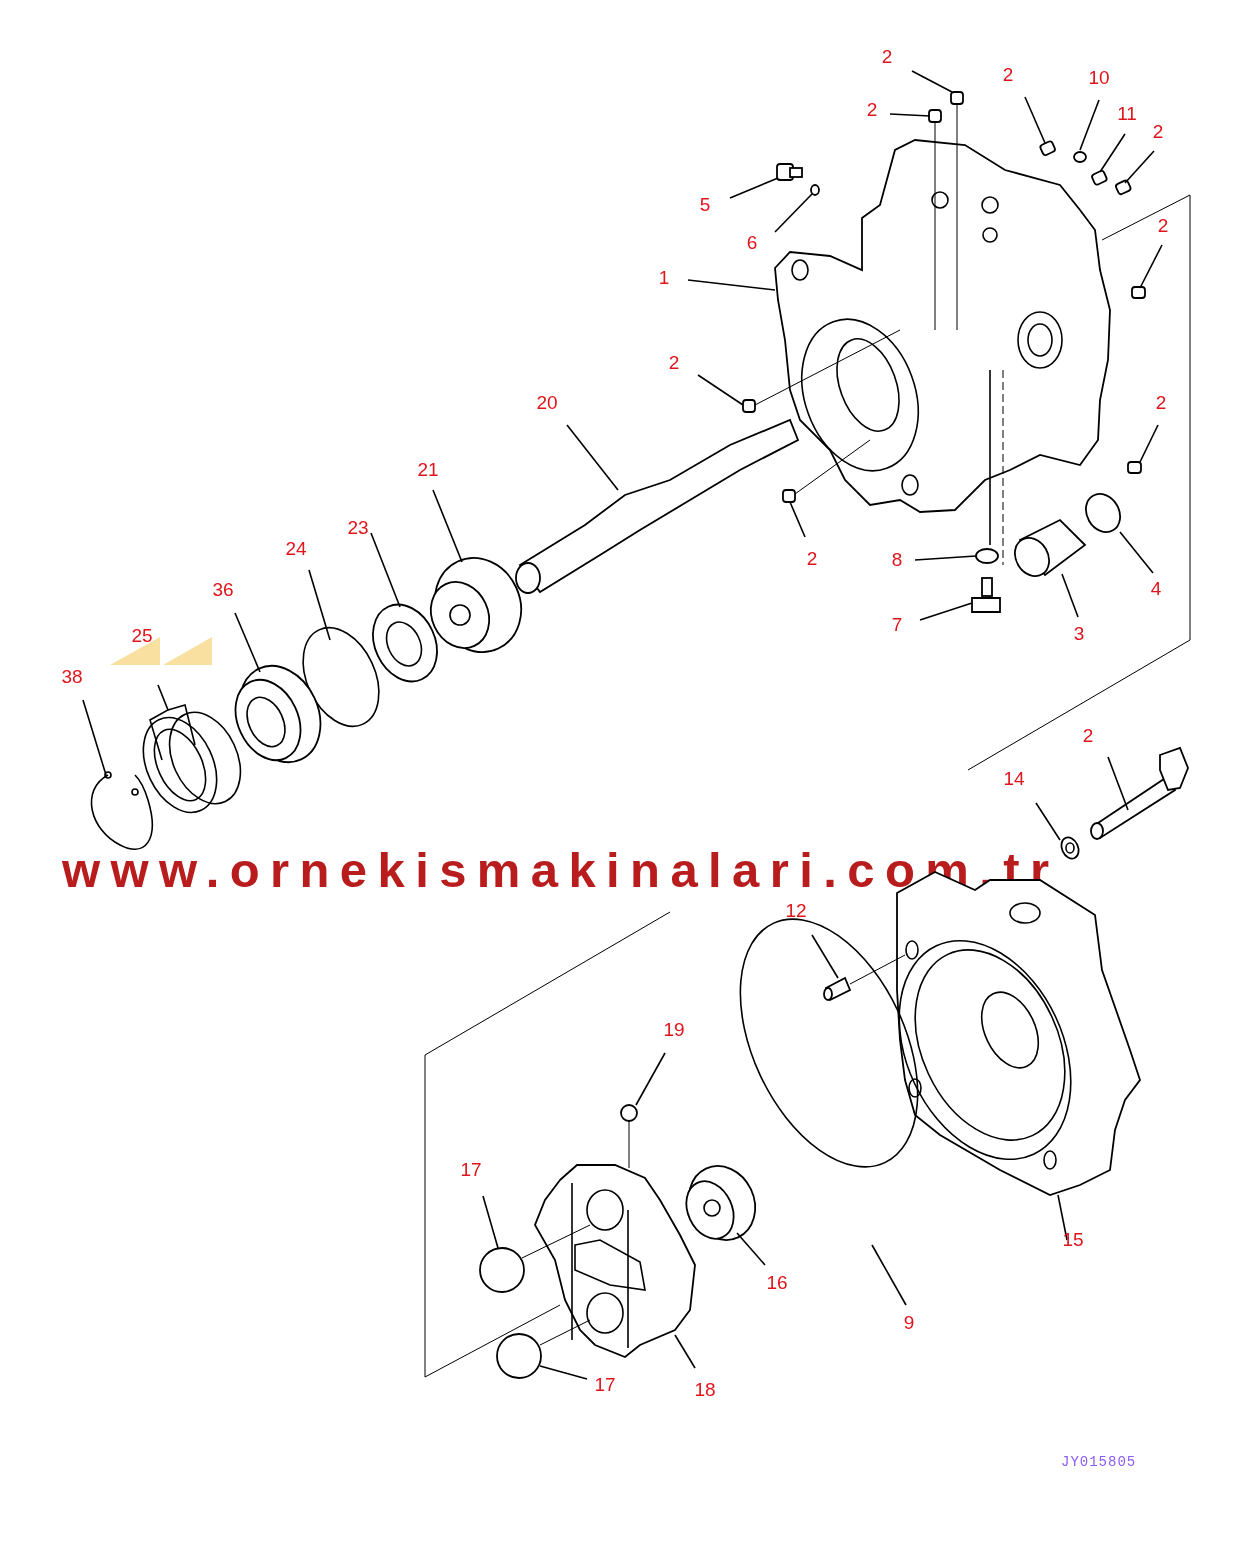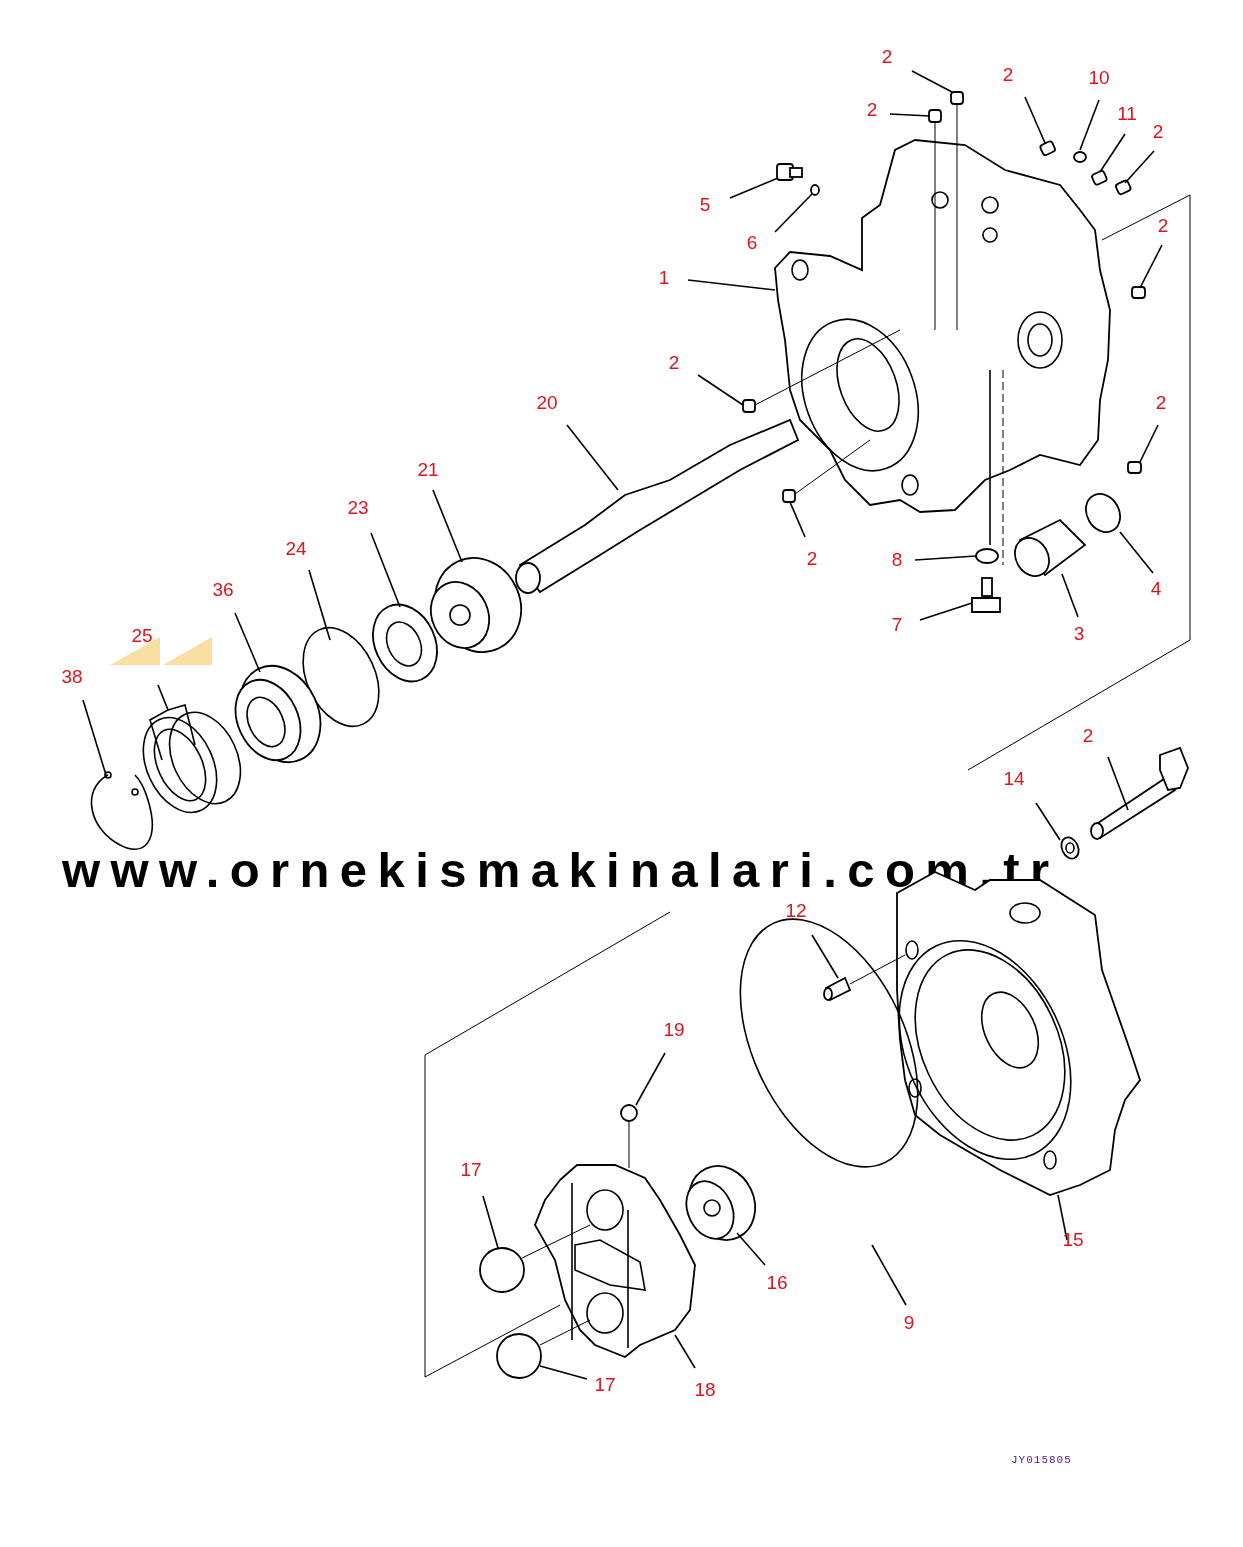--- a/index.html
+++ b/index.html
@@ -2,25 +2,25 @@
 <html><head>
 <meta charset="utf-8">
 <style>
   html, body { margin: 0; padding: 0; background: #ffffff; }
   body { width: 1243px; height: 1547px; position: relative; overflow: hidden;
          font-family: "Liberation Sans", sans-serif; }
   #canvas { position: absolute; left: 0; top: 0; width: 1243px; height: 1547px; }
   .wm-big { position: absolute; left: 52px; top: 660px; font-family: "Liberation Sans", sans-serif;
             font-weight: bold; font-size: 215px; letter-spacing: 18px; color: #dcdbe0; line-height: 1; }
   .wm-url { position: absolute; left: 62px; top: 846px; font-family: "Liberation Sans", sans-serif;
-            font-weight: bold; font-size: 49px; letter-spacing: 10.4px; color: #000000; line-height: 1; }
+            font-weight: bold; font-size: 49px; letter-spacing: 10.4px; color: #b91c1c; line-height: 1; }
   .callout { position: absolute; color: #e0141b; font-family: "Liberation Sans", sans-serif;
              font-size: 19px; line-height: 1; transform: translate(-50%, -50%); white-space: nowrap; }
-  .code { position: absolute; left: 1011px; top: 1454px; font-family: "Liberation Mono", monospace;
-          font-size: 11px; letter-spacing: 1px; color: #4c1d95; }
+  .code { position: absolute; left: 1061px; top: 1454px; font-family: "Liberation Mono", monospace;
+          font-size: 14px; letter-spacing: 1px; color: #8b5cf6; }
   svg .ln { stroke: #000; fill: none; stroke-width: 1.6; }
   svg .thin { stroke: #000; fill: none; stroke-width: 1; }
   svg .part { stroke: #000; fill: #fff; stroke-width: 1.8; }
 </style>
 </head>
 <body>
 
 <div id="canvas">
 
   <svg style="position:absolute;left:0;top:0" width="1243" height="1547">
@@ -223,21 +223,21 @@
       <div class="callout" style="left: 1127px; top: 113px;">11</div>
       <div class="callout" style="left: 1158px; top: 131px;">2</div>
       <div class="callout" style="left: 1163px; top: 225px;">2</div>
       <div class="callout" style="left: 705px; top: 204px;">5</div>
       <div class="callout" style="left: 752px; top: 242px;">6</div>
       <div class="callout" style="left: 664px; top: 277px;">1</div>
       <div class="callout" style="left: 674px; top: 362px;">2</div>
       <div class="callout" style="left: 547px; top: 402px;">20</div>
       <div class="callout" style="left: 1161px; top: 402px;">2</div>
       <div class="callout" style="left: 428px; top: 469px;">21</div>
-      <div class="callout" style="left: 358px; top: 507px;">23</div>
+      <div class="callout" style="left: 358px; top: 527px;">23</div>
       <div class="callout" style="left: 296px; top: 548px;">24</div>
       <div class="callout" style="left: 812px; top: 558px;">2</div>
       <div class="callout" style="left: 897px; top: 559px;">8</div>
       <div class="callout" style="left: 223px; top: 589px;">36</div>
       <div class="callout" style="left: 1156px; top: 588px;">4</div>
       <div class="callout" style="left: 897px; top: 624px;">7</div>
       <div class="callout" style="left: 1079px; top: 633px;">3</div>
       <div class="callout" style="left: 142px; top: 635px;">25</div>
       <div class="callout" style="left: 72px; top: 676px;">38</div>
       <div class="callout" style="left: 1088px; top: 735px;">2</div>

